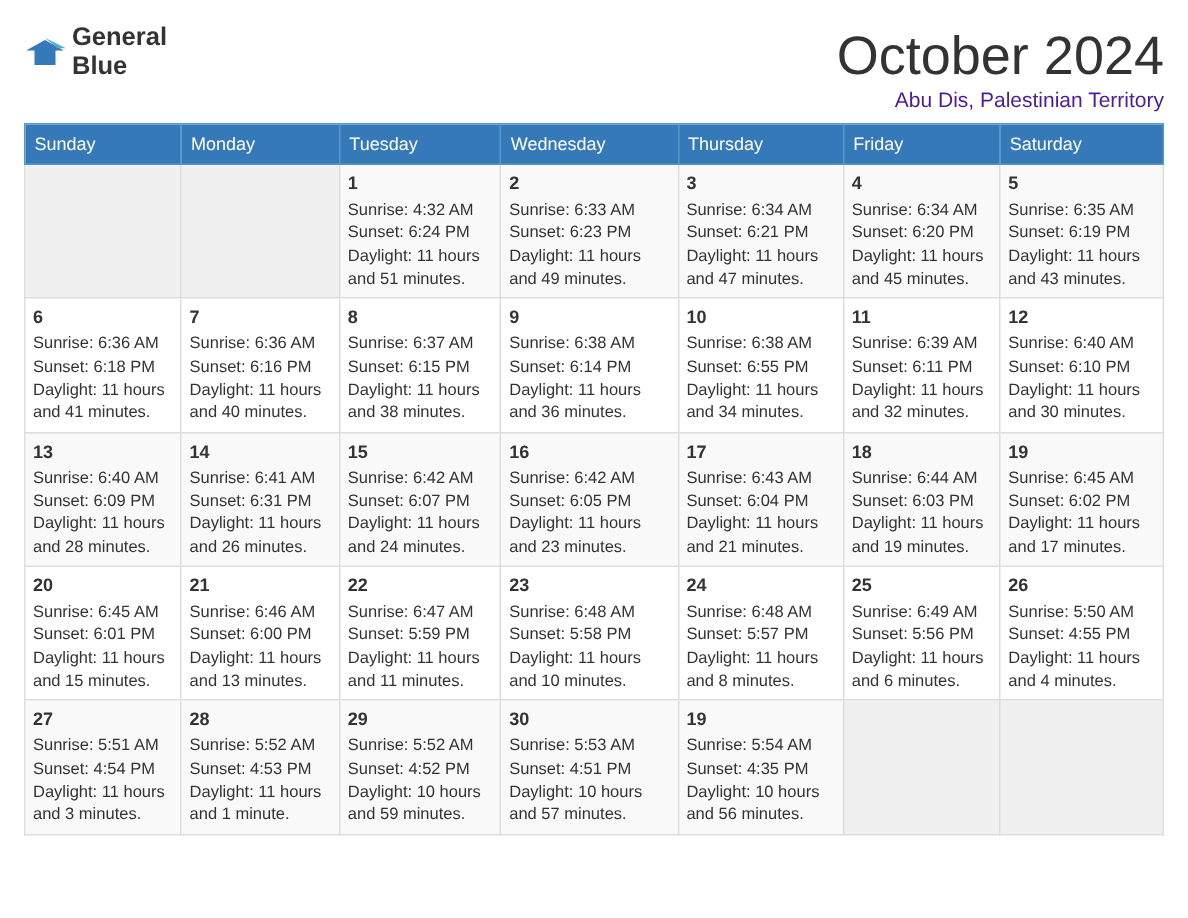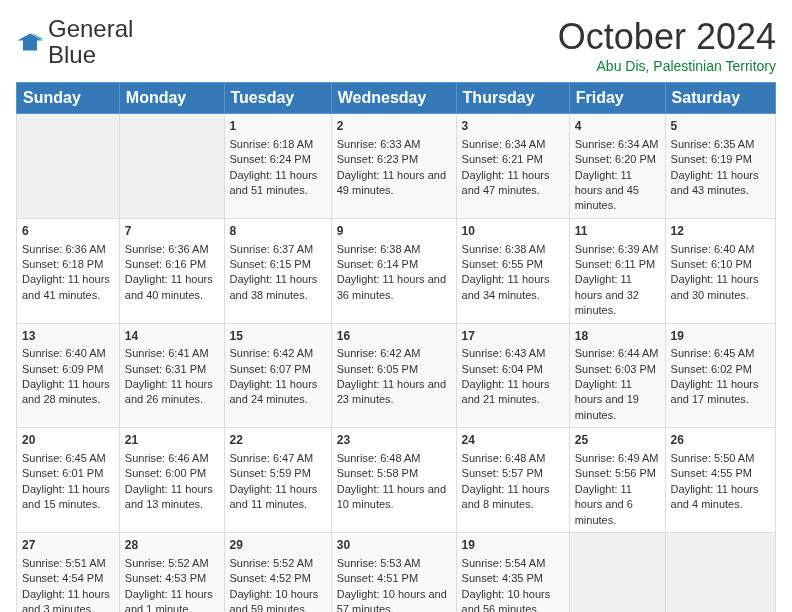--- a/index.html
+++ b/index.html
@@ -15,22 +15,22 @@
       justify-content: space-between;
       align-items: flex-start;
       margin-bottom: 8px;
     }
     .logo {
       display: flex;
       align-items: center;
       gap: 4px;
     }
     .logo-text {
-      font-size: 24px;
-      font-weight: normal;
+      font-size: 17px;
+      font-weight: bold;
       color: #333;
       line-height: 1.1;
     }
     .logo-text span {
       display: block;
     }
     .logo-bird {
       width: 28px;
       height: 28px;
     }
@@ -38,34 +38,34 @@
       text-align: right;
     }
     .month-title {
       font-size: 36px;
       font-weight: normal;
       color: #333;
       margin-left: 12px;
     }
     .subtitle {
       font-size: 14px;
-      color: #15803d;
+      color: #4c1d95;
     }
     table {
       width: 100%;
       border-collapse: collapse;
       font-size: 11px;
     }
     thead tr th {
       background-color: #3579b8;
       color: #fff;
       text-align: left;
       padding: 6px 6px;
-      font-size: 16px;
-      font-weight: bold;
+      font-size: 12px;
+      font-weight: normal;
       border: 1px solid #5599cc;
     }
     tbody tr td {
       border: 1px solid #ddd;
       vertical-align: top;
       padding: 4px 5px;
       min-height: 70px;
       height: 80px;
       color: #333;
       line-height: 1.4;
@@ -115,21 +115,21 @@
         <th>Friday</th>
         <th>Saturday</th>
       </tr>
   </thead>
   <tbody id="calendar-body">
       <tr>
         <td class="empty"></td>
         <td class="empty"></td>
         <td>
           <span class="day-num">1</span>
-          <div>Sunrise: 6:18 AM</div>
+          <div>Sunrise: 4:32 AM</div>
           <div>Sunset: 6:24 PM</div>
           <div>Daylight: 11 hours and 51 minutes.</div>
         </td>
         <td>
           <span class="day-num">2</span>
           <div>Sunrise: 6:33 AM</div>
           <div>Sunset: 6:23 PM</div>
           <div>Daylight: 11 hours and 49 minutes.</div>
         </td>
         <td>

